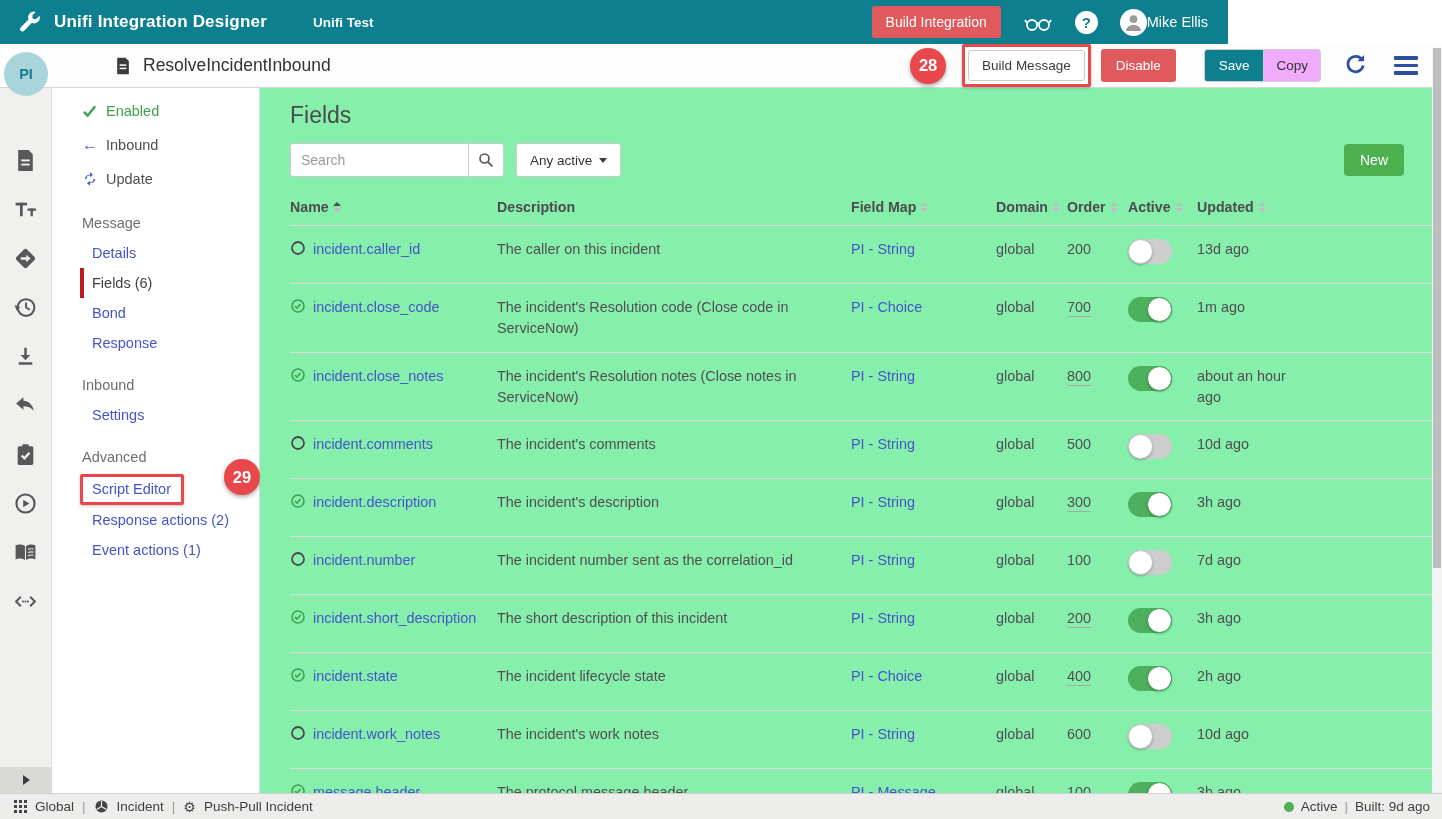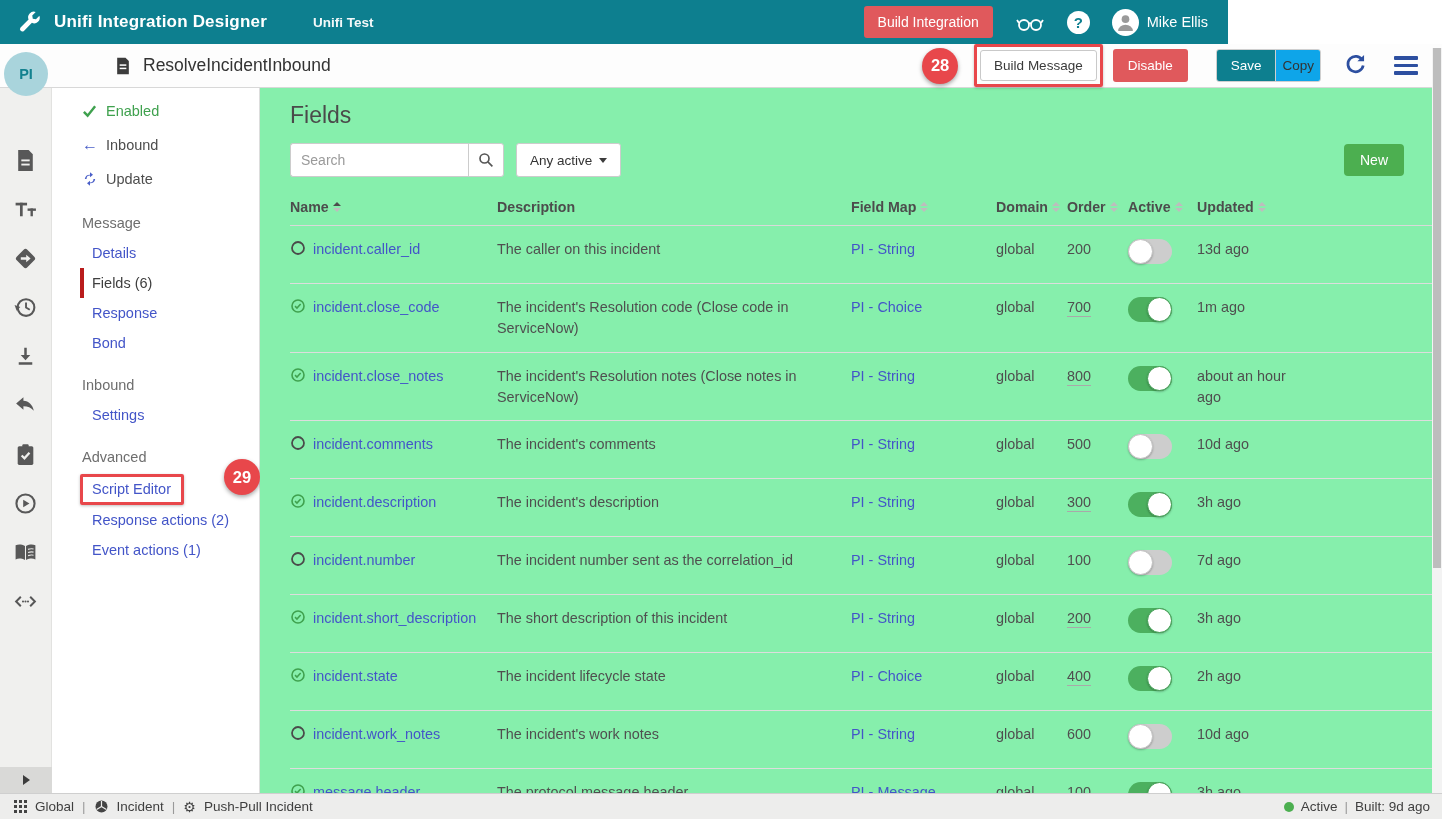--- a/index.html
+++ b/index.html
@@ -6,36 +6,36 @@
   html,body { width:1442px; height:819px; font-family:"Liberation Sans", sans-serif; background:#fff; overflow:hidden; }
 
   
   .navbar { position:absolute; left:0; top:0; width:1228px; height:44px; background:#0d7f8f; display:flex; align-items:center; color:#fff; z-index:30; }
   .nav-wrench { margin-left:16px; width:26px; height:26px; }
   .nav-title { margin-left:12px; font-size:17px; font-weight:bold; letter-spacing:.2px; }
   .nav-env { margin-left:46px; font-size:13.5px; font-weight:bold; opacity:.95; }
   .nav-right { margin-left:auto; display:flex; align-items:center; gap:22px; margin-right:20px; }
   .btn-build-int { background:#e0595c; color:#fff; border:none; border-radius:3px; padding:8px 14px; font-size:14px; font-family:inherit; cursor:pointer; }
   .help-circle { width:23px; height:23px; border-radius:50%; background:#fff; color:#0d7f8f; font-weight:bold; font-size:15px; display:flex; align-items:center; justify-content:center; }
-  .nav-user { display:flex; align-items:center; gap:8px; font-size:14.5px; }
+  .nav-user { display:flex; align-items:center; gap:0; font-size:14.5px; }
   .nav-avatar { width:27px; height:27px; border-radius:50%; background:#fff; display:flex; align-items:center; justify-content:center; }
 
   
   .toolbar { position:absolute; left:0; top:44px; width:1442px; height:44px; background:#fdfdfd; border-bottom:1px solid #d8d8d8; display:flex; align-items:center; z-index:20; }
   .tb-doc { margin-left:113px; width:20px; height:20px; }
   .tb-title { margin-left:10px; font-size:17.5px; color:#333; }
   .tb-right { margin-left:auto; display:flex; align-items:center; margin-right:24px; }
   .badge-circle { width:36px; height:36px; border-radius:50%; background:#e8474b; color:#fff; font-weight:bold; font-size:16.5px; display:flex; align-items:center; justify-content:center; box-shadow:0 2px 4px rgba(0,0,0,.35); }
   .badge-28 { margin-right:16px; }
   .red-box { border:3px solid #e8474b; border-radius:2px; padding:3px; box-shadow:0 1px 3px rgba(0,0,0,.25); margin-right:10px; }
   .btn-build-msg { background:#fff; border:1px solid #c9c9c9; border-radius:3px; color:#3a3a3a; padding:7px 13px; font-size:13.5px; font-family:inherit; cursor:pointer; }
   .btn-disable { background:#e0595c; color:#fff; border:none; border-radius:3px; padding:9px 15px; font-size:13.5px; font-family:inherit; margin-right:28px; cursor:pointer; }
   .btn-group { display:flex; border-radius:3px; overflow:hidden; border:1px solid #cfcfcf; }
   .btn-save { background:#0d7f8f; color:#fff; border:none; padding:8px 14px; font-size:13.5px; font-family:inherit; cursor:pointer; }
-  .btn-copy { background:#0ea5e9; color:#333; border:none; border-left:1px solid #cfcfcf; padding:8px 6px; font-size:13.5px; font-family:inherit; cursor:pointer; }
+  .btn-copy { background:#f0abfc; color:#333; border:none; border-left:1px solid #cfcfcf; padding:8px 12px; font-size:13.5px; font-family:inherit; cursor:pointer; }
   .tb-refresh { margin-left:22px; width:25px; height:25px; cursor:pointer; }
   .tb-burger { margin-left:26px; width:24px; display:flex; flex-direction:column; gap:4px; cursor:pointer; }
   .tb-burger i { display:block; height:3.4px; background:#2d4fa0; border-radius:1px; }
 
   
   .rail { position:absolute; left:0; top:88px; width:52px; height:705px; background:#f0f0ee; border-right:1px solid #e2e2e0; }
   .rail-items { display:flex; flex-direction:column; align-items:center; gap:24px; padding-top:60px; }
   .rail-items svg { width:25px; height:25px; cursor:pointer; }
   .pi-avatar { position:absolute; left:4px; top:52px; width:44px; height:44px; border-radius:50%; background:#a9d4dc; color:#13818f; font-weight:bold; font-size:14.5px; display:flex; align-items:center; justify-content:center; z-index:40; }
   .rail-collapse { position:absolute; left:0; bottom:0; width:52px; height:26px; background:#d9d9d7; display:flex; align-items:center; justify-content:center; cursor:pointer; }
@@ -247,22 +247,22 @@
             <path d="M12 18.5V22l-4.5-3.7L12 14.6v2.6a5.2 5.2 0 0 0 5.2-5.2h2.6a7.8 7.8 0 0 1-7.8 6.5z"></path>
           </g>
         </svg>
       </span>
     <span>Update</span>
   </div>
 
   <div class="sb-header">Message</div>
   <div class="sb-link">Details</div>
   <div class="sb-active">Fields (6)</div>
+  <div class="sb-link">Bond</div>
   <div class="sb-link">Response</div>
-  <div class="sb-link">Bond</div>
 
   <div class="sb-header">Inbound</div>
   <div class="sb-link">Settings</div>
 
   <div class="sb-header">Advanced</div>
   <div class="red-box-sb">
     <a>Script Editor</a>
   </div>
   <div class="sb-link">Response actions (2)</div>
   <div class="sb-link">Event actions (1)</div>

